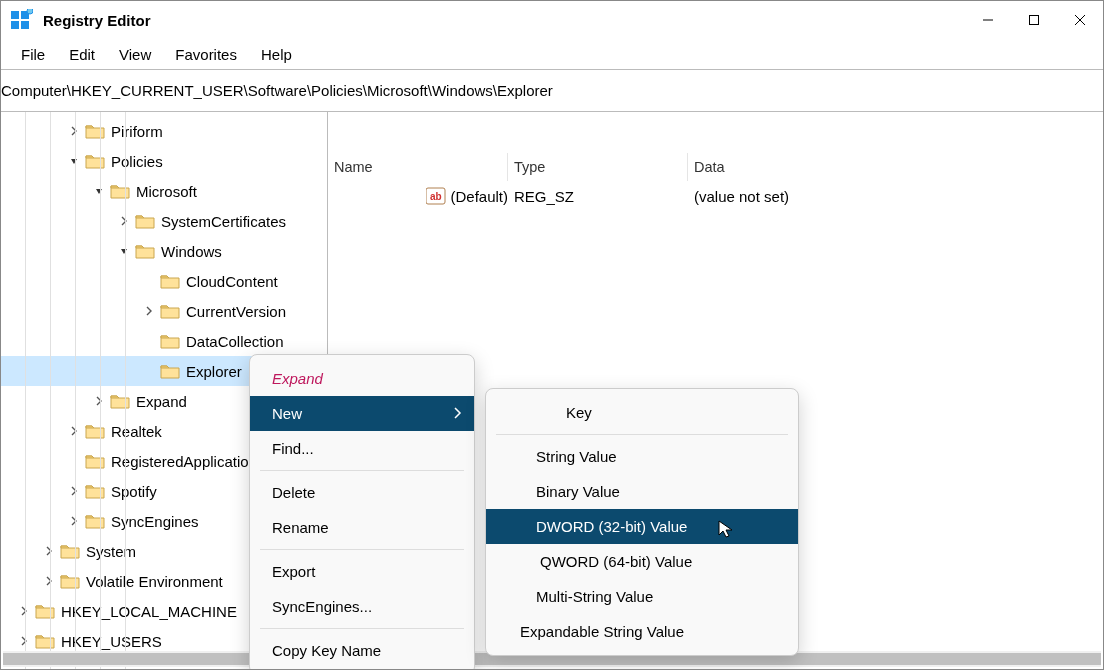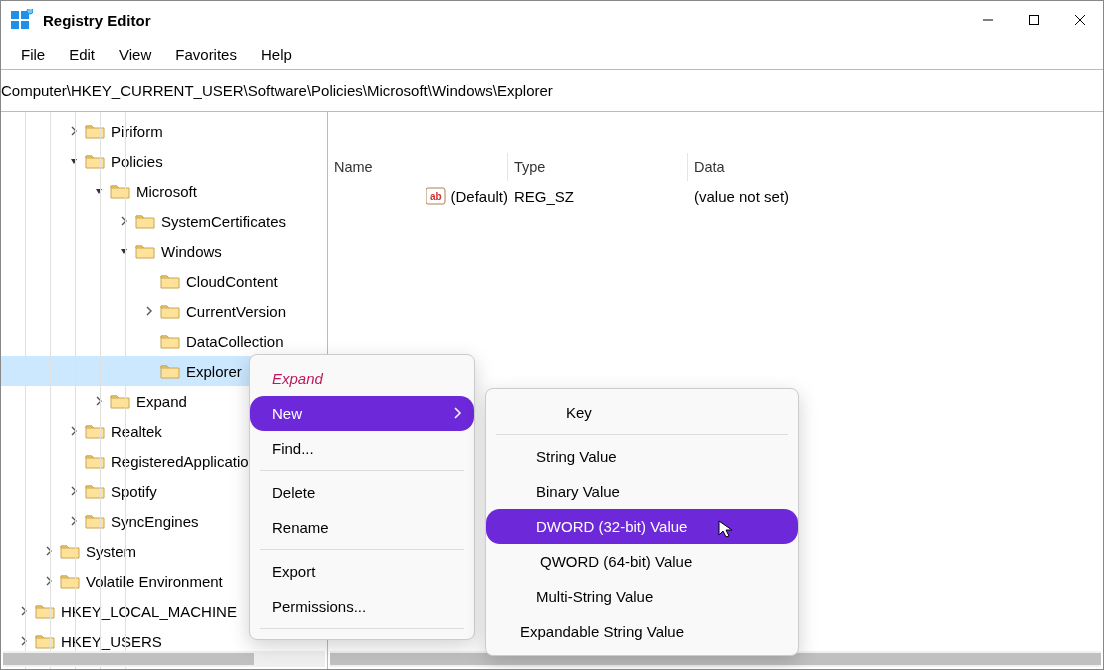--- a/index.html
+++ b/index.html
@@ -39,21 +39,21 @@
   .datarow{display:flex;align-items:center;height:30px;}
   .datarow .cell{padding-left:6px;font-size:15px;justify-content:flex-end;}
   .valicon{width:20px;height:18px;margin-right:4px;display:inline-flex;}
   
   .hscroll{position:absolute;left:2px;right:2px;bottom:2px;height:16px;background:#f0f0f0;}
   .hscroll .thumb{position:absolute;top:2px;bottom:2px;background:#c0c0c0;border-radius:0;}
   
   .ctxmenu{position:absolute;background:#f9f9f9;border:1px solid #ccc;border-radius:8px;box-shadow:0 6px 20px rgba(0,0,0,.18);padding:6px 0;}
   .ctxmenu .item{height:35px;display:flex;align-items:center;padding:0 22px;font-size:15px;cursor:default;white-space:nowrap;position:relative;}
   .ctxmenu .item.disabled{color:#be185d;font-style:italic;}
-  .ctxmenu .item.highlight{background:#6d28d9;color:#fff;border-radius:14px;}
+  .ctxmenu .item.highlight{background:#0c4a6e;color:#fff;}
   .ctxmenu .item .arrow{position:absolute;right:12px;}
   .ctxmenu .sep{height:1px;background:#ddd;margin:4px 10px;}
   
   .cursor{position:absolute;width:20px;height:20px;pointer-events:none;}
 </style>
 </head>
 <body>
 
 <div class="titlebar">
   <span class="icon">
@@ -417,22 +417,23 @@
           <path d="M1 1 L6 6 L1 11" fill="none" stroke="#fff" stroke-width="1.5"></path>
         </svg>
     </span>
   </div>
   <div class="item">Find...</div>
   <div class="sep"></div>
   <div class="item">Delete</div>
   <div class="item">Rename</div>
   <div class="sep"></div>
   <div class="item">Export</div>
-  <div class="item">Permissions...</div>
+  <div class="item">SyncEngines...</div>
   <div class="sep"></div>
+  <div class="item">Copy Key Name</div>
 </div>
 
 <div class="ctxmenu" style="left:484px;top:387px;width:314px;">
   <div class="item" style="padding-left:80px">Key</div>
   <div class="sep"></div>
   <div class="item" style="padding-left:50px">String Value</div>
   <div class="item" style="padding-left:50px">Binary Value</div>
   <div class="item highlight" style="padding-left:50px">DWORD (32-bit) Value</div>
   <div class="item" style="padding-left:54px">QWORD (64-bit) Value</div>
   <div class="item" style="padding-left:50px">Multi-String Value</div>

